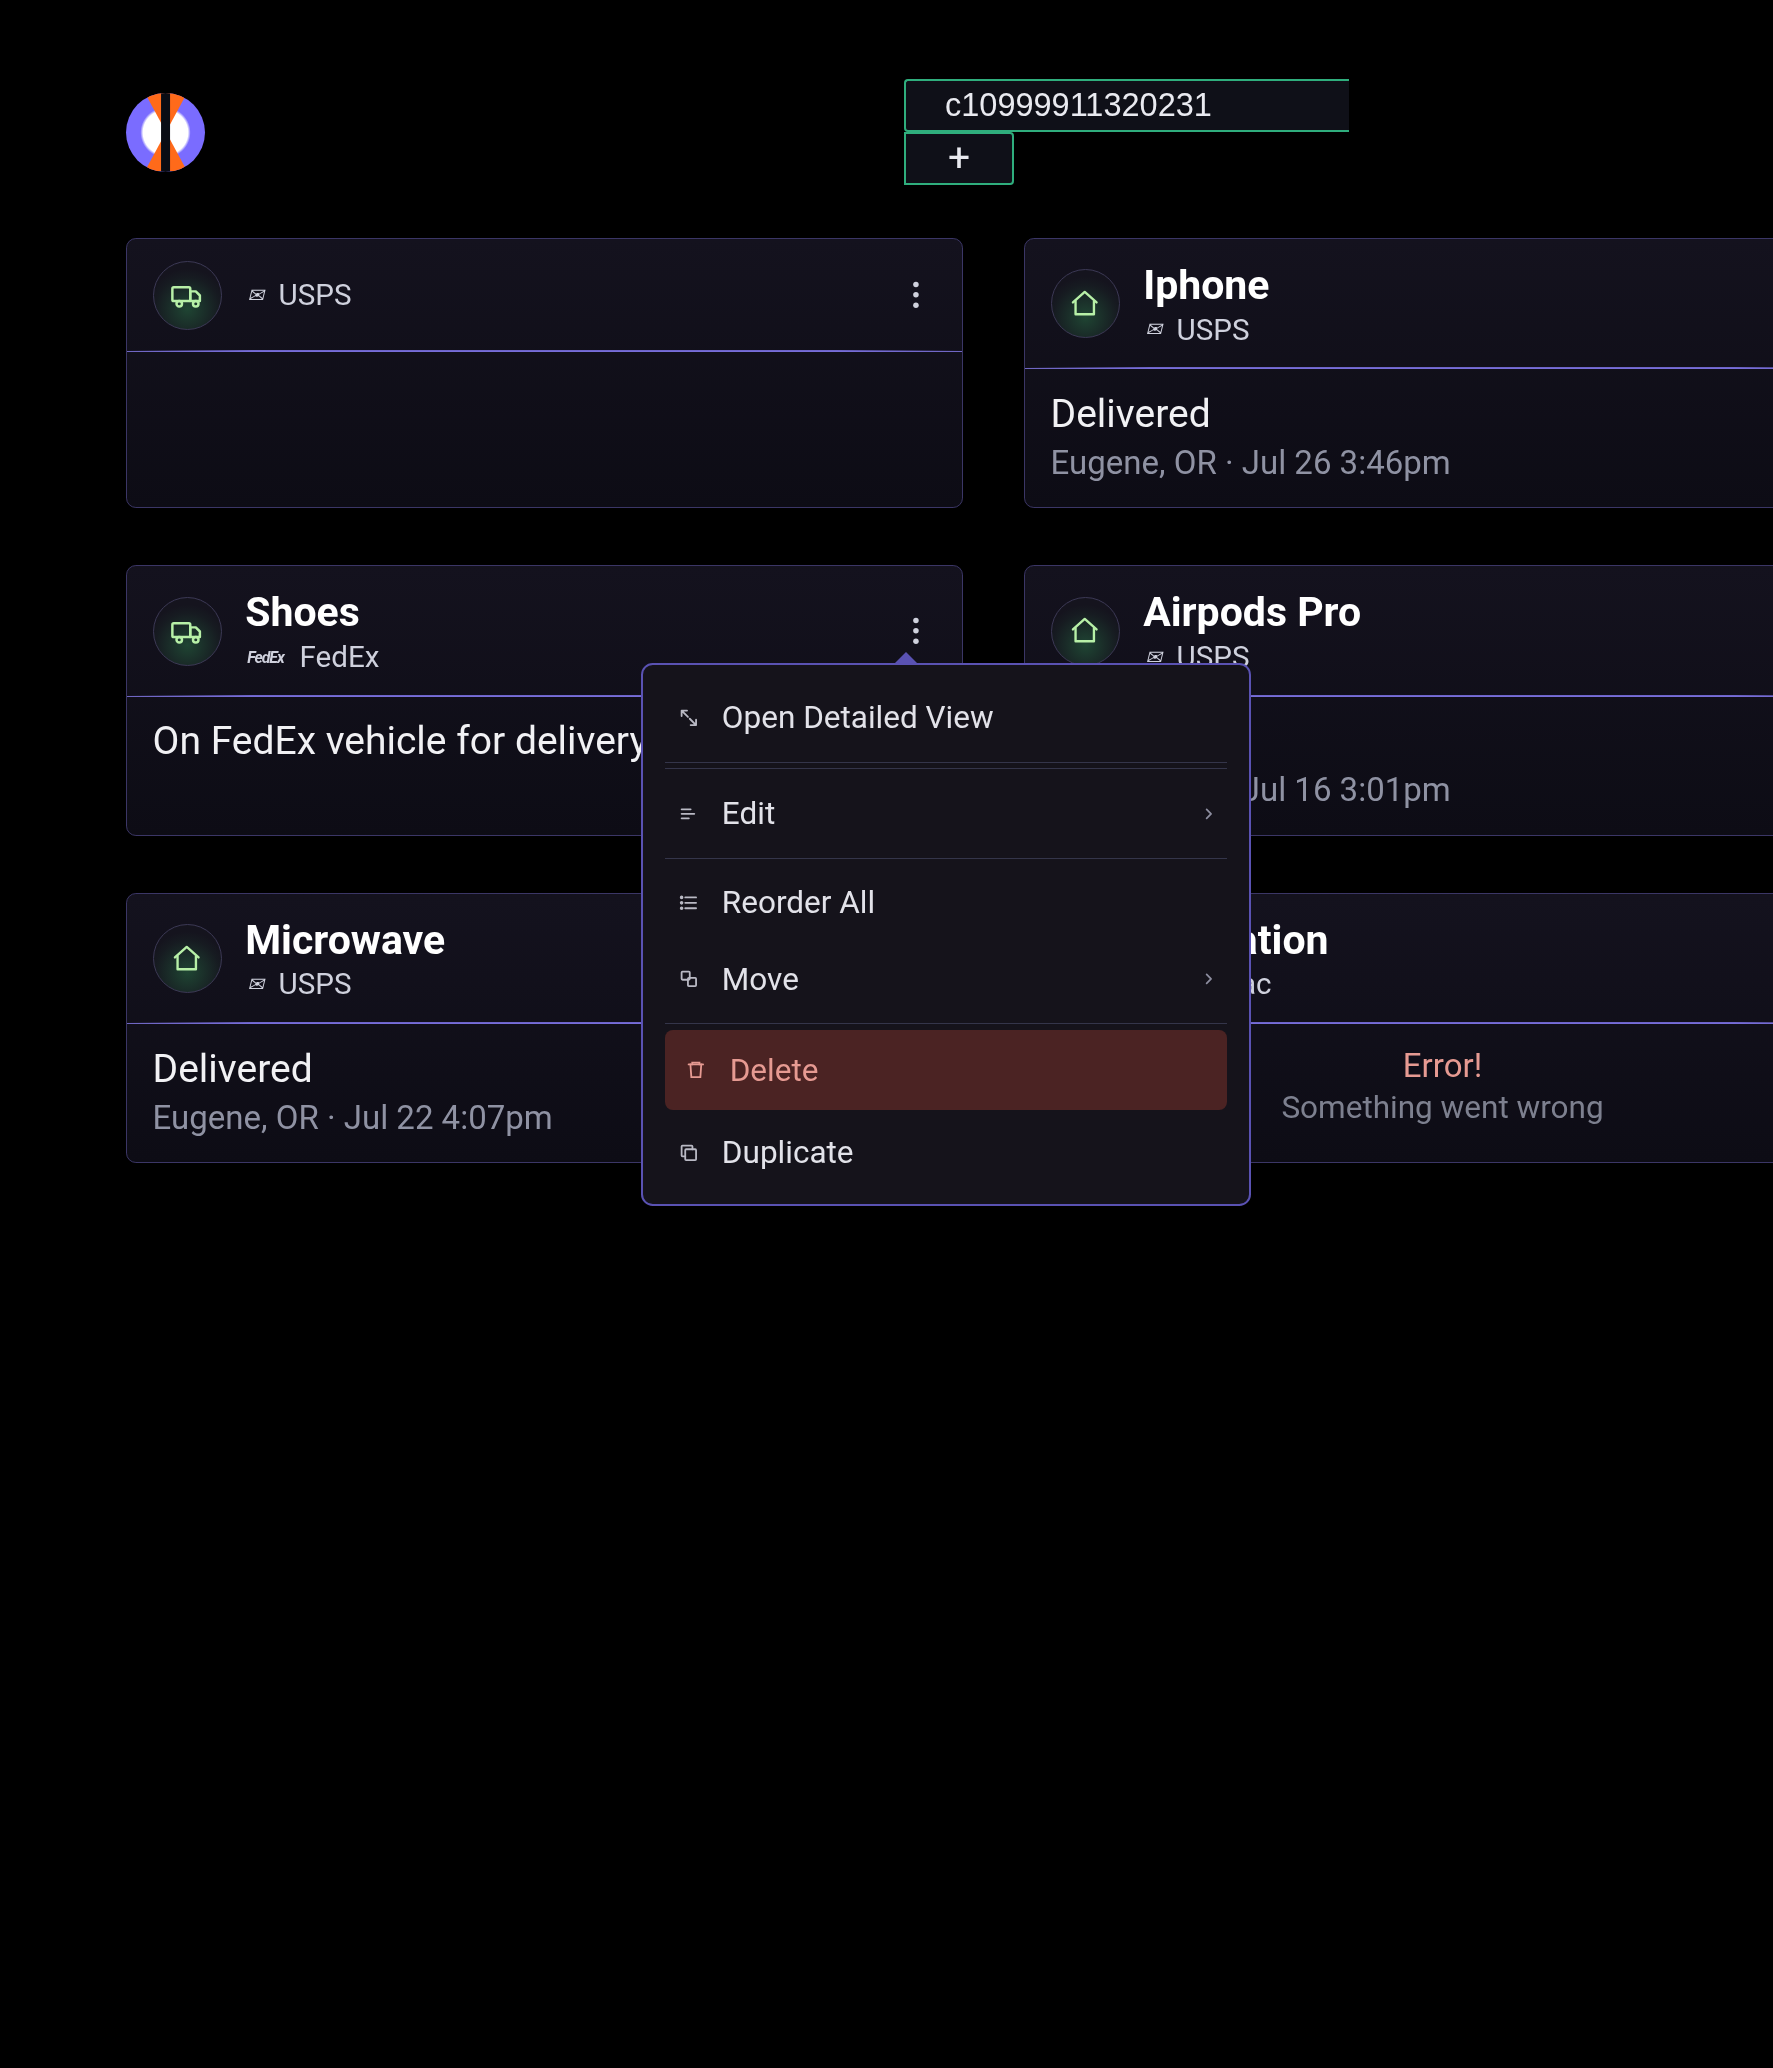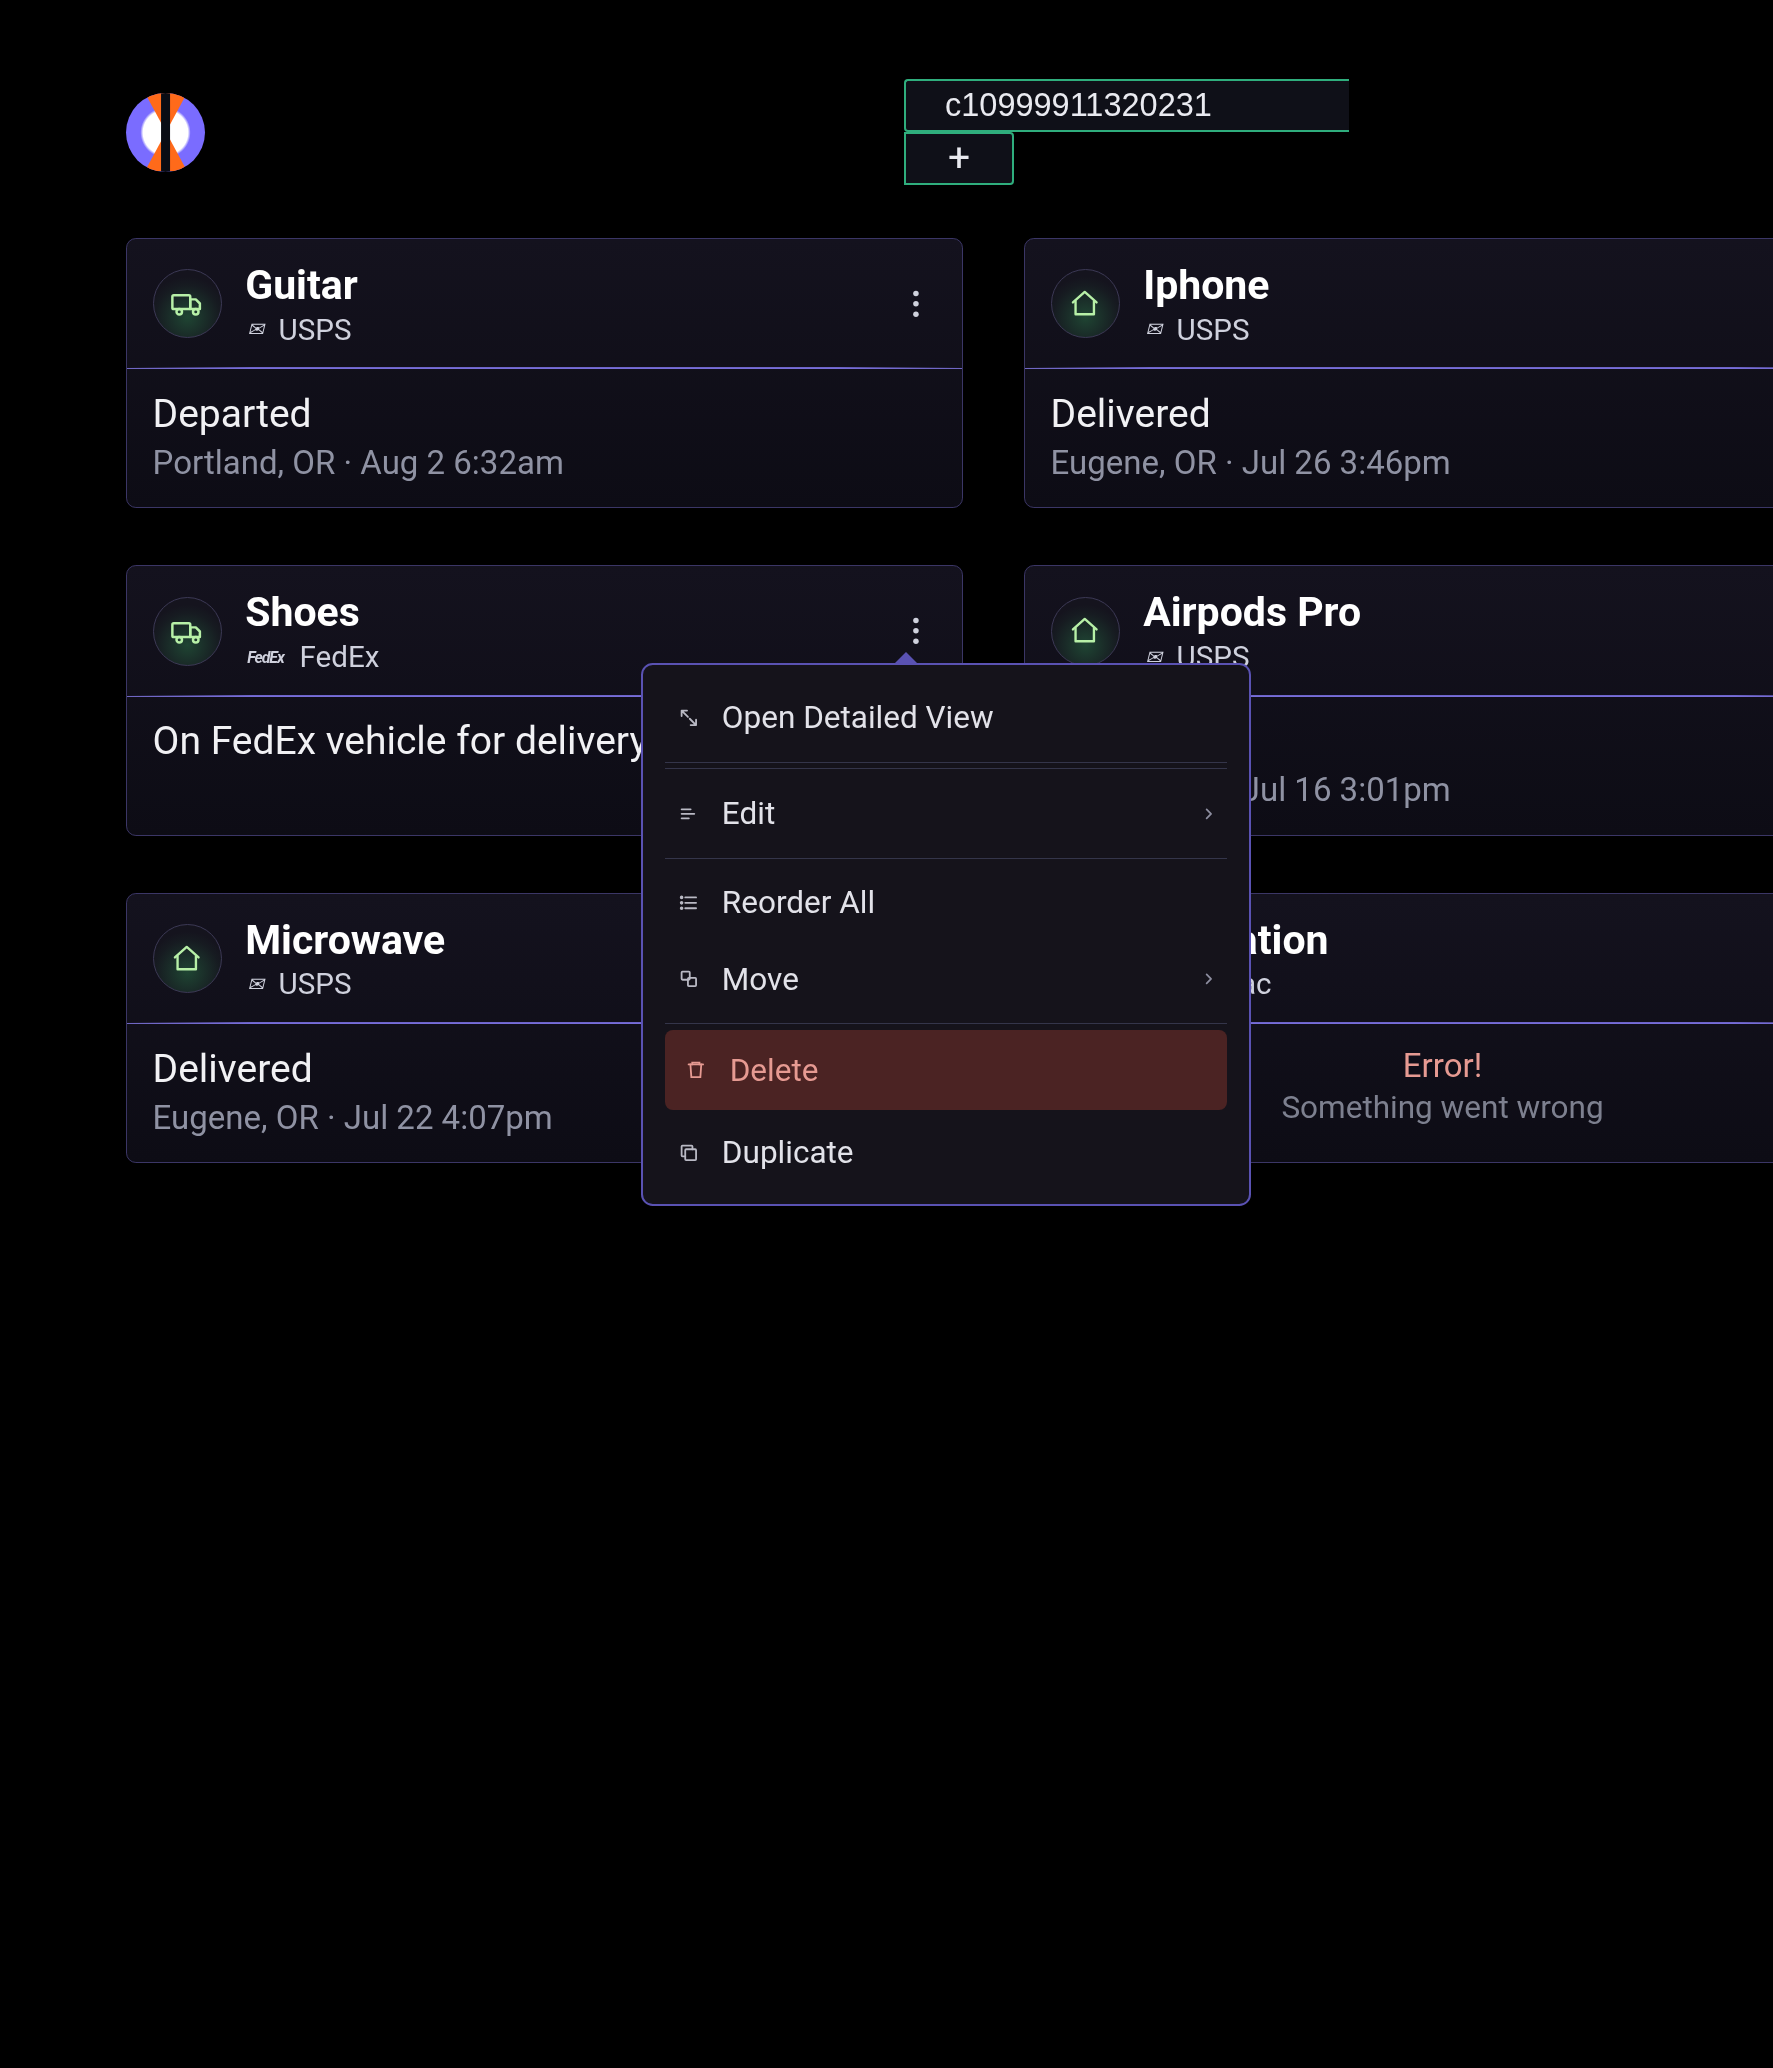--- a/index.html
+++ b/index.html
@@ -231,37 +231,32 @@
       <div class="card-top">
         <div class="status-icon">
           <svg width="33" height="33" viewBox="0 0 24 24" fill="none" stroke-width="1.8" stroke-linecap="round" stroke-linejoin="round">
               <rect x="1" y="6" width="13" height="10" rx="1"></rect>
               <path d="M14 9h4l3 3v4h-7z"></path>
               <circle cx="6" cy="18" r="2"></circle>
               <circle cx="18" cy="18" r="2"></circle>
             </svg>
         </div>
         <div class="card-titles">
-          <div class="card-name">Guitar</div>
           <div class="carrier-row">
             <span class="carrier-badge">✉</span>
             <span>USPS</span>
           </div>
         </div>
         <div class="more-btn">
           <svg width="7.9" height="27.6" viewBox="0 0 6 24" fill="#cfd1dd">
               <circle cx="3" cy="3" r="2.4"></circle>
               <circle cx="3" cy="12" r="2.4"></circle>
               <circle cx="3" cy="21" r="2.4"></circle>
             </svg>
         </div>
-      </div>
-      <div class="card-body">
-        <div class="status-line">Departed</div>
-        <div class="meta-line">Portland, OR · Aug 2 6:32am</div>
       </div>
     </div>
 
     <div class="card">
       <div class="card-top">
         <div class="status-icon">
           <svg width="31.5" height="31.5" viewBox="0 0 24 24" fill="none" stroke-width="1.8" stroke-linecap="round" stroke-linejoin="round">
               <path d="M3 11l9-8 9 8"></path>
               <path d="M5 10v10h14V10"></path>
             </svg>

